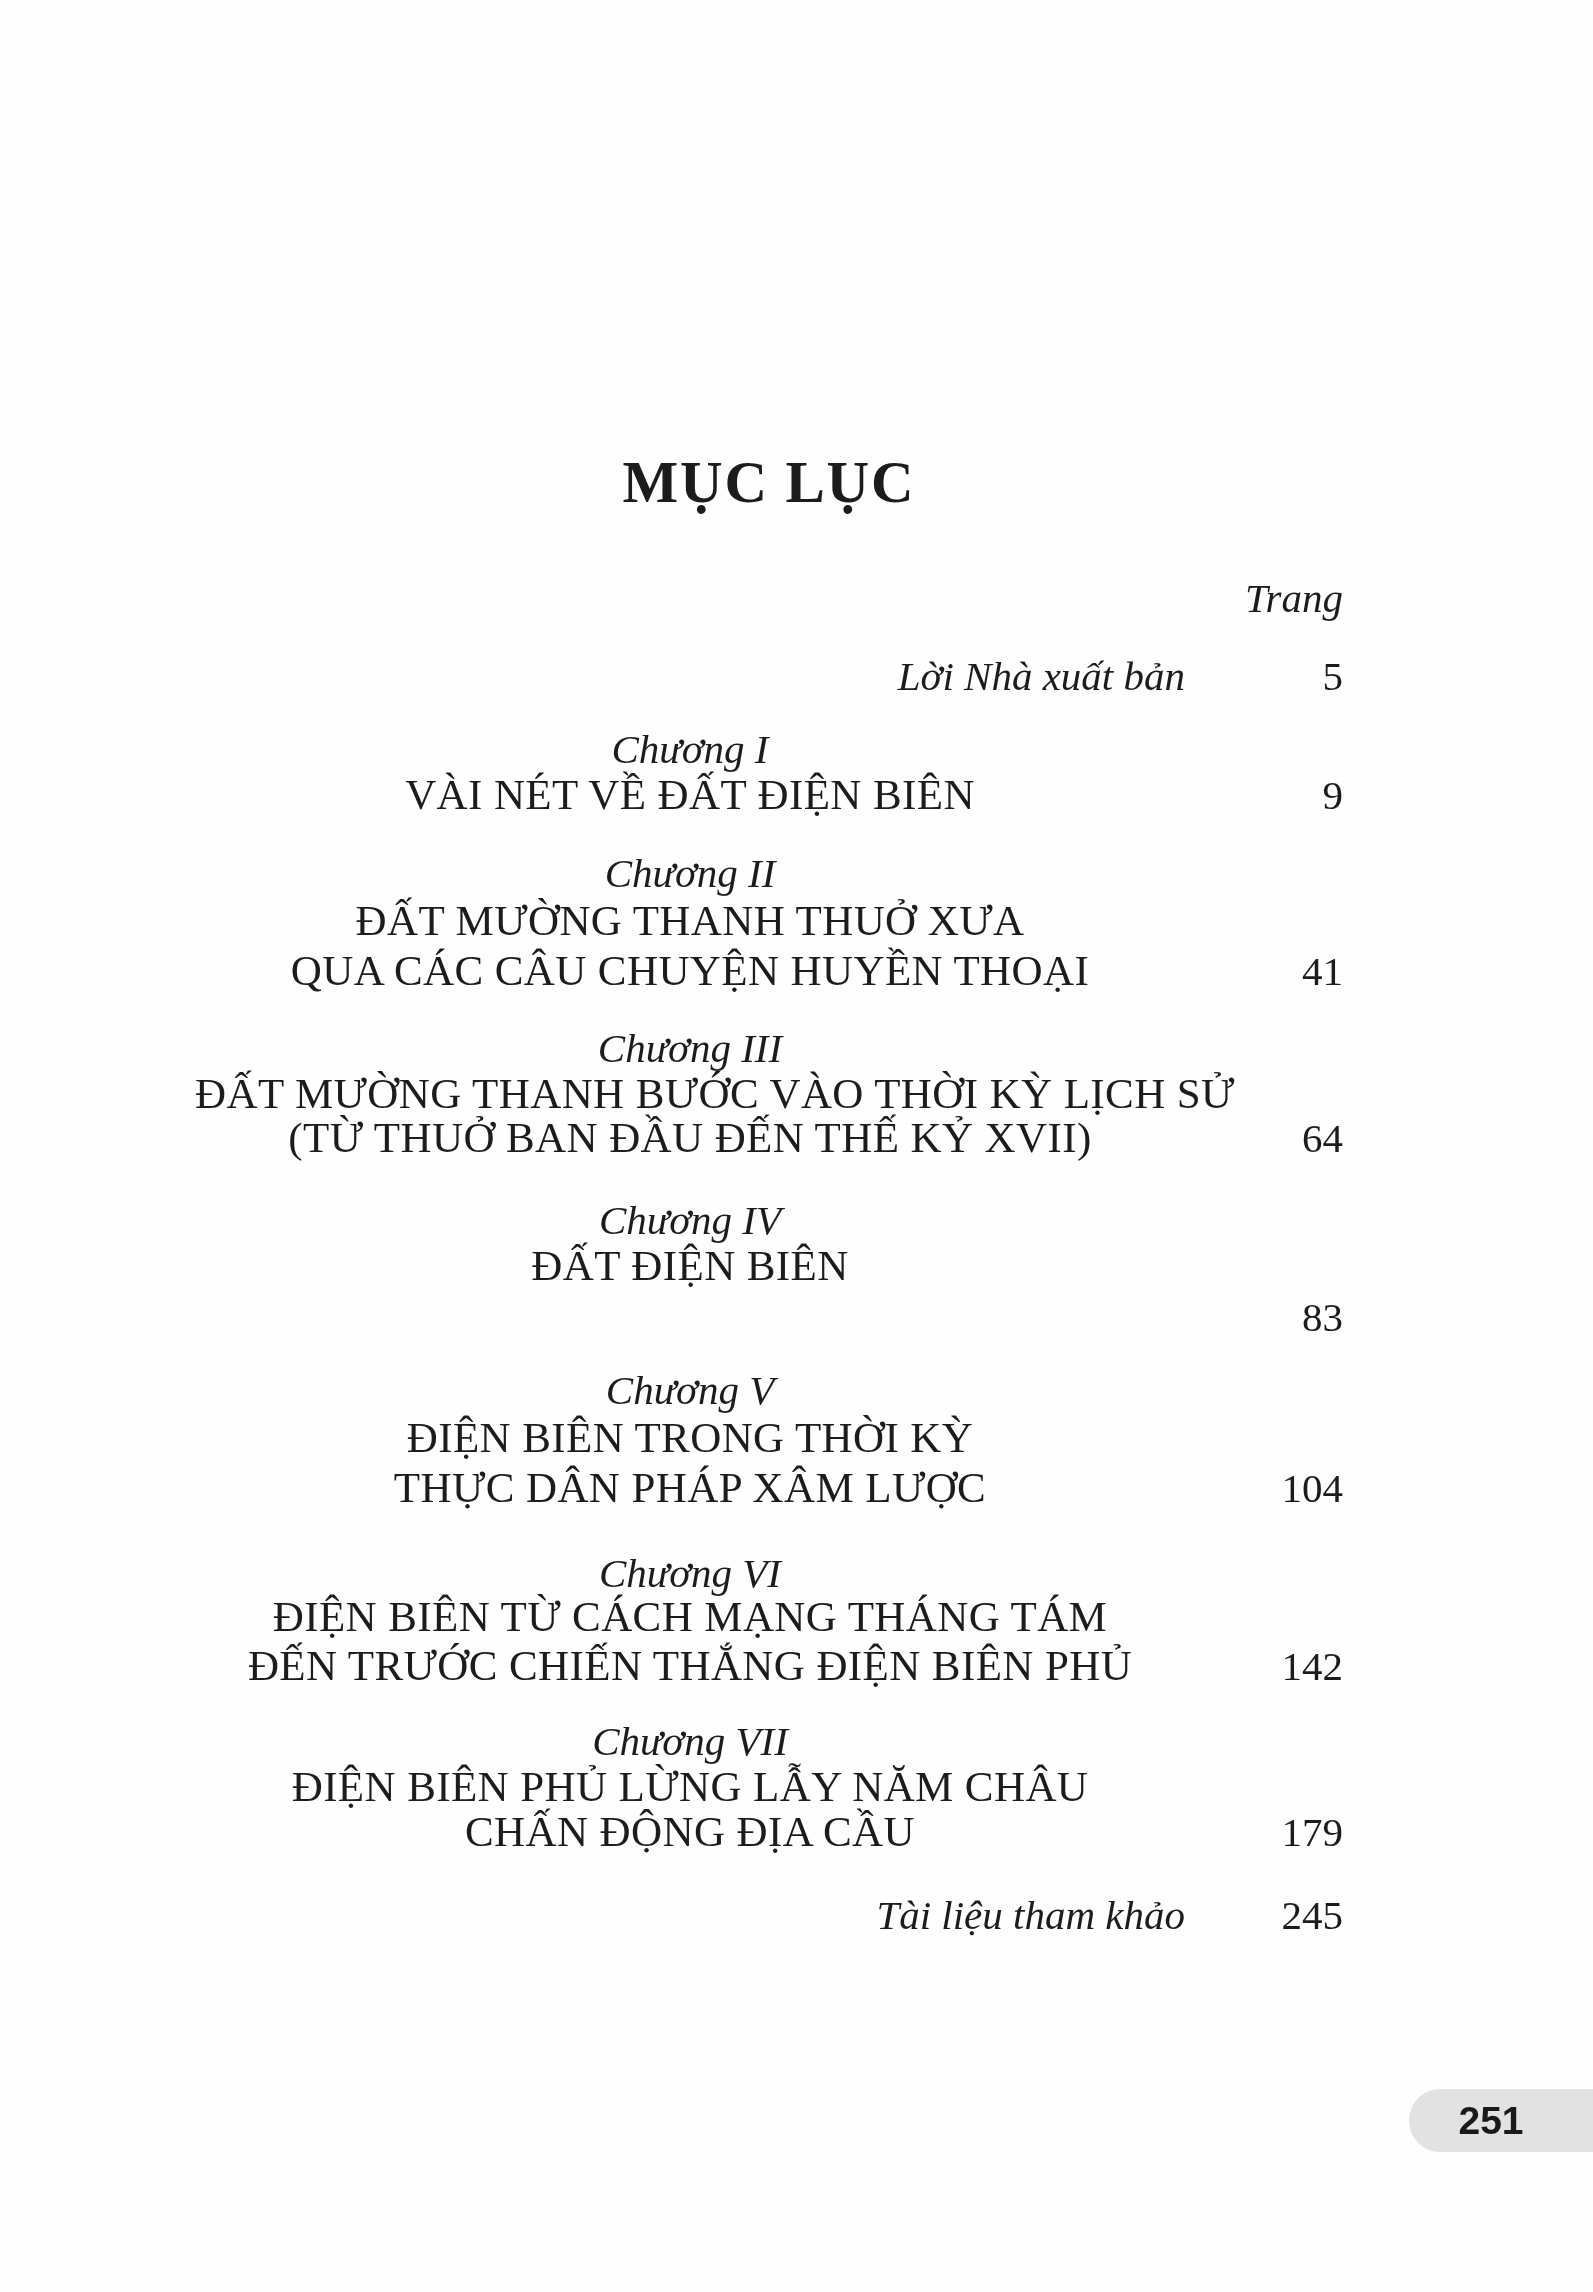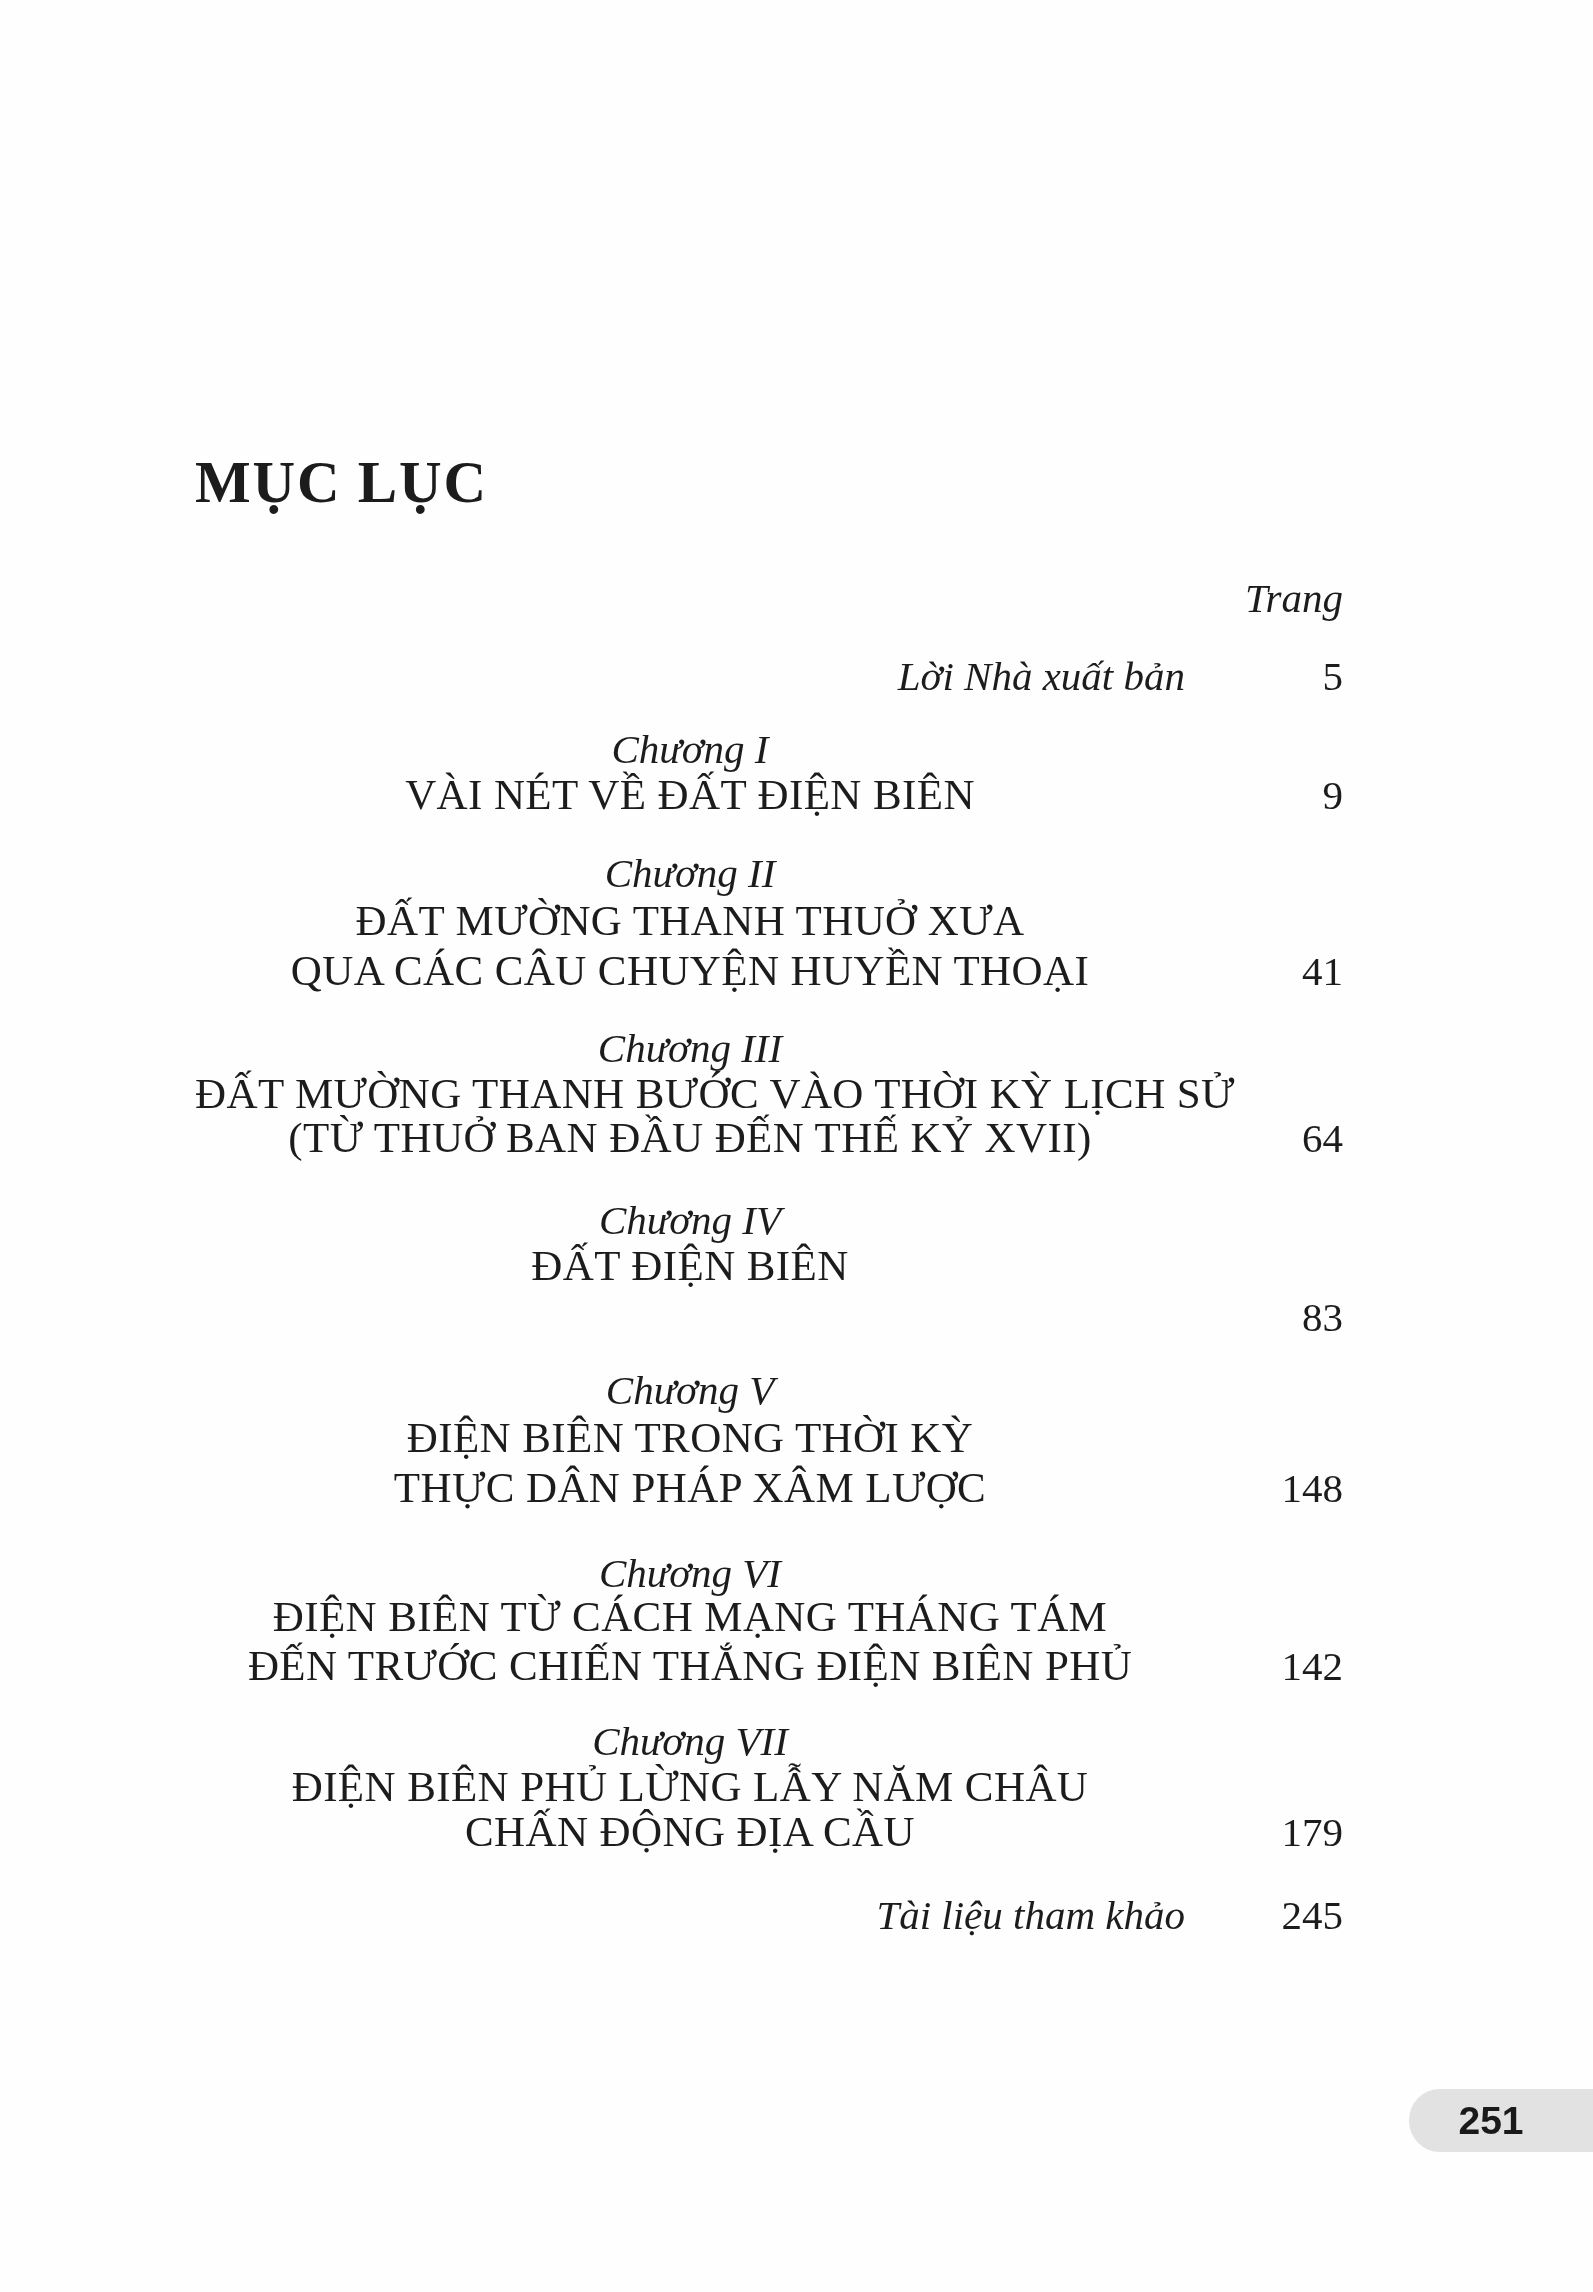--- a/index.html
+++ b/index.html
@@ -8,21 +8,21 @@
     background: #fefefe;
     position: relative;
     overflow: hidden;
     font-family: "Liberation Serif", "DejaVu Serif", serif;
     color: #1c1c1c;
   }
   .page-title {
     position: absolute;
     left: 195px; width: 1148px;
     top: 442px; transform: translateY(-50%);
-    text-align: left;
+    text-align: center;
     font-size: 59px; font-weight: bold;
     letter-spacing: 1.8px;
     white-space: nowrap;
   }
   .row {
     position: absolute;
     left: 195px; width: 1148px;
     display: flex;
     align-items: center;
     transform: translateY(-50%);
@@ -118,21 +118,21 @@
 </div>
 
 <div class="row chuong" style="top:1390px">
   <span class="lbl">Chương V</span>
 </div>
 <div class="row" style="top:1437px">
   <span class="lbl">ĐIỆN BIÊN TRONG THỜI KỲ</span>
 </div>
 <div class="row" style="top:1487px">
   <span class="lbl">THỰC DÂN PHÁP XÂM LƯỢC</span>
-  <span class="pg">148</span>
+  <span class="pg">104</span>
 </div>
 
 <div class="row chuong" style="top:1573px">
   <span class="lbl">Chương VI</span>
 </div>
 <div class="row" style="top:1616px">
   <span class="lbl">ĐIỆN BIÊN TỪ CÁCH MẠNG THÁNG TÁM</span>
 </div>
 <div class="row" style="top:1665px">
   <span class="lbl">ĐẾN TRƯỚC CHIẾN THẮNG ĐIỆN BIÊN PHỦ</span>

